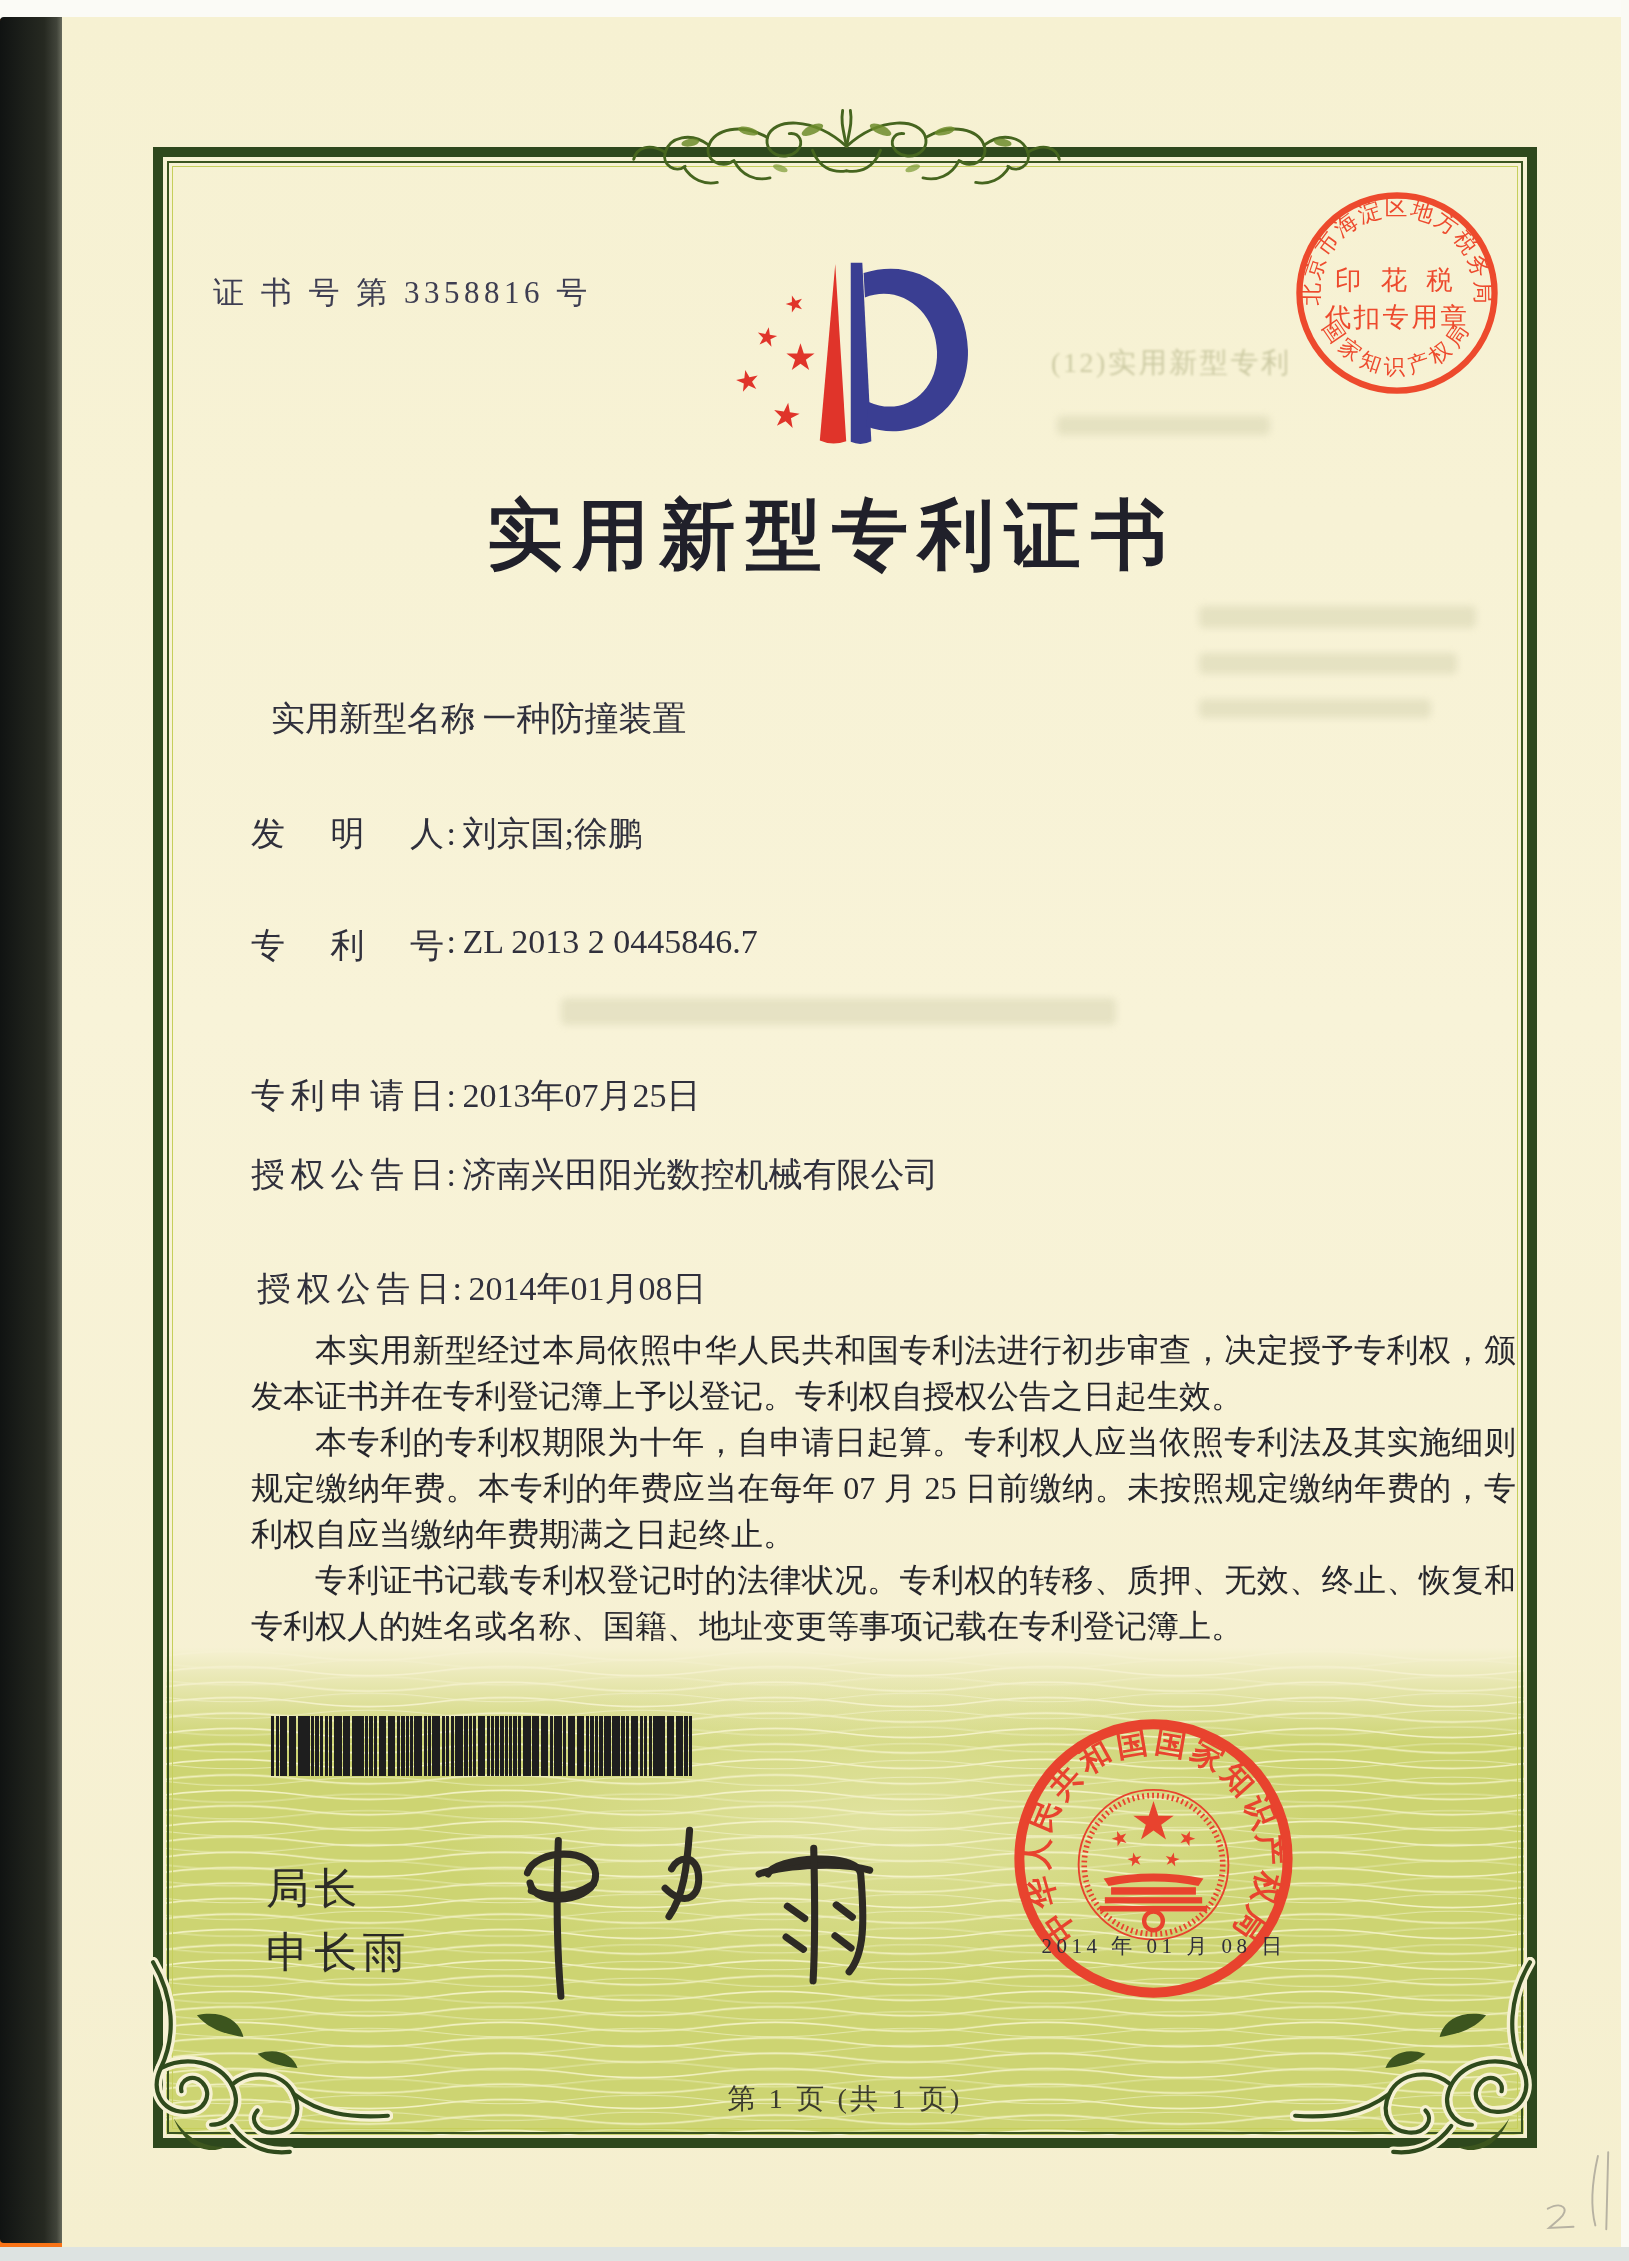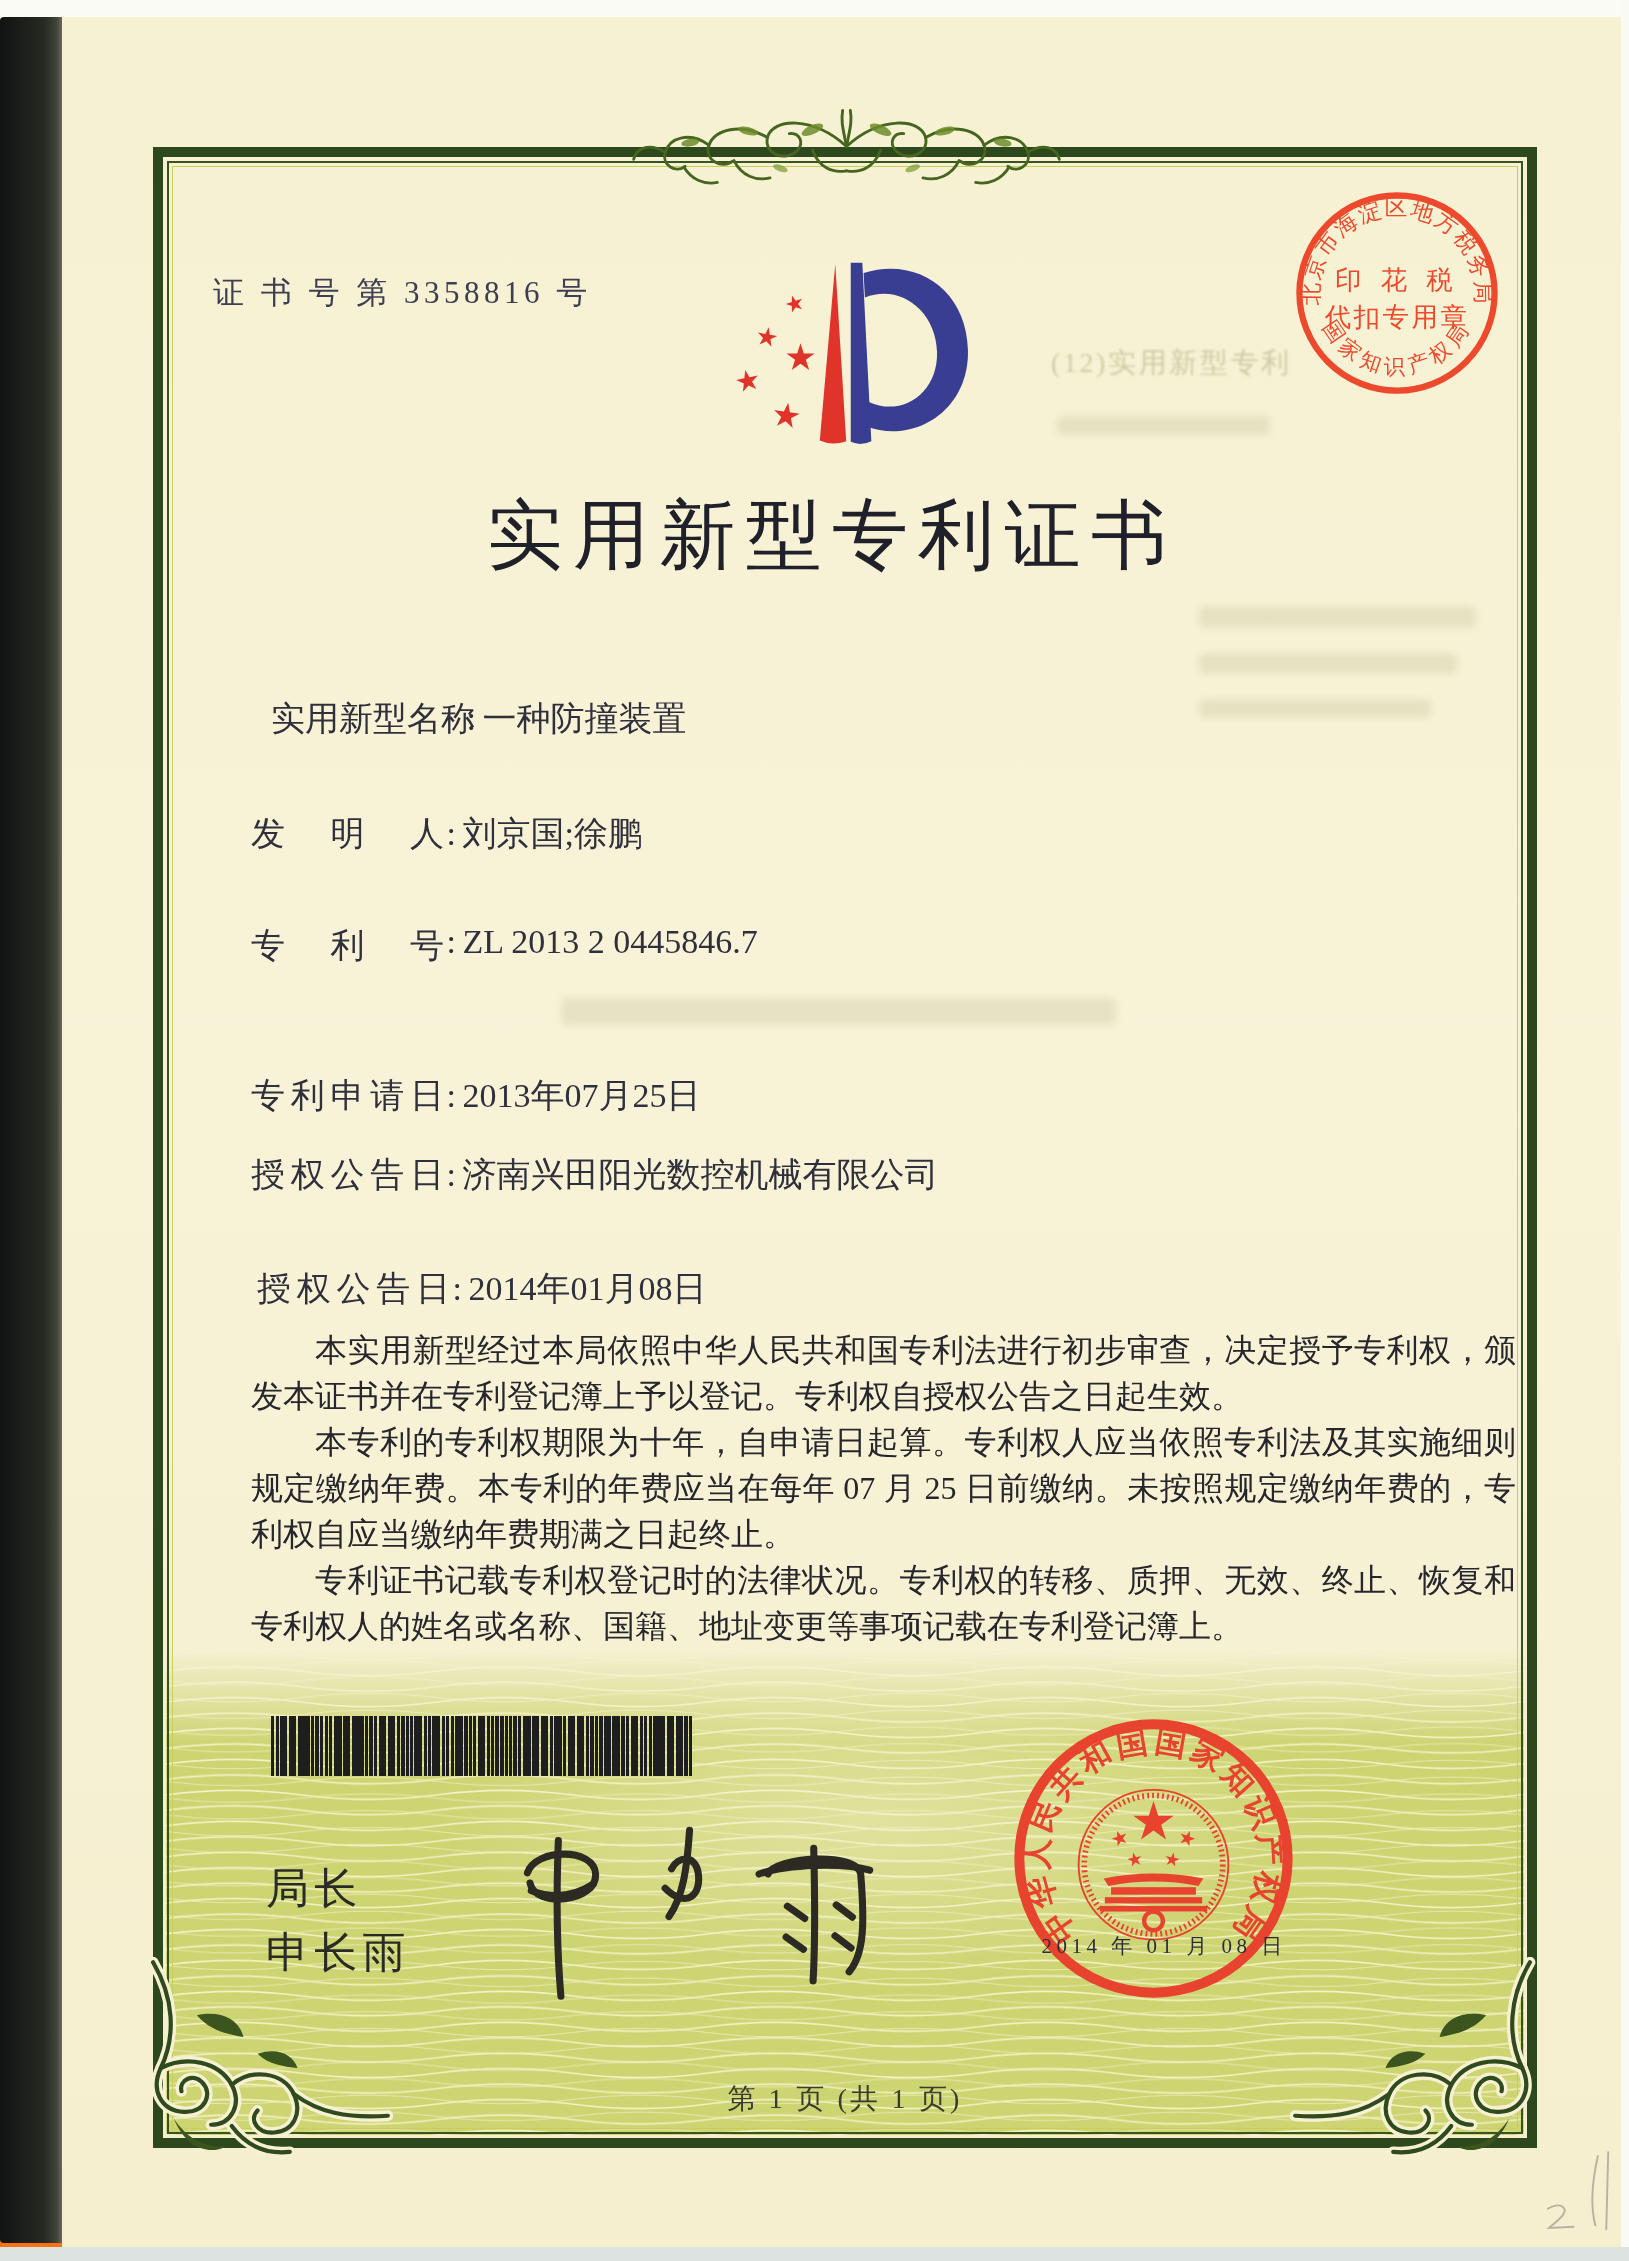--- a/index.html
+++ b/index.html
@@ -23,21 +23,21 @@
   .frame::before{content:'';position:absolute;inset:3.9px;border:2.6px solid #3a5420;}
   .frame::after{content:'';position:absolute;inset:9px;border:1.9px solid #c6cf5b;}
   
   .band{left:166px;top:1648px;width:1358px;height:487px;}
   .band-fade{left:166px;top:1648px;width:1358px;height:97px;
              background:linear-gradient(180deg,#f6f1d3 0%,rgba(246,241,211,0) 100%);}
   .band-glow{left:387px;top:1676px;width:967px;height:322px;
              background:radial-gradient(ellipse at 50% 45%,rgba(248,244,214,.45),rgba(248,244,214,0) 65%);}
   
   .certno{color:#3e3e52;font-size:31px;letter-spacing:4.5px;}
-  .title{color:#20202a;font-size:76px;font-weight:normal;letter-spacing:10.3px;text-align:center;}
+  .title{color:#20202a;font-size:76px;font-weight:bold;letter-spacing:10.3px;text-align:center;}
   .frow{color:#30303c;font-size:34px;white-space:nowrap;}
   .flabel{display:inline-block;width:193px;text-align:justify;text-align-last:justify;vertical-align:top;}
   .colon{margin:0 6.4px 0 2.6px;}
   .paras{width:1265px;color:#26262c;font-size:32px;line-height:46px;text-align:justify;}
   .paras p{margin:0;text-indent:2em;}
   .director{font-family:Liberation Mono, monospace;color:#2b2b26;font-size:43px;letter-spacing:5.2px;}
   .sealdate{color:#2e2e3a;font-size:21px;letter-spacing:4.5px;text-align:center;z-index:12;}
   .footer{color:#3b3b2e;font-size:28px;letter-spacing:3.2px;text-align:center;}
   .ghost{color:rgba(148,150,98,.42);font-size:28px;letter-spacing:2.6px;filter:blur(1px);}
   .smudge{background:rgba(188,190,150,.30);filter:blur(3.9px);border-radius:5.2px;}

